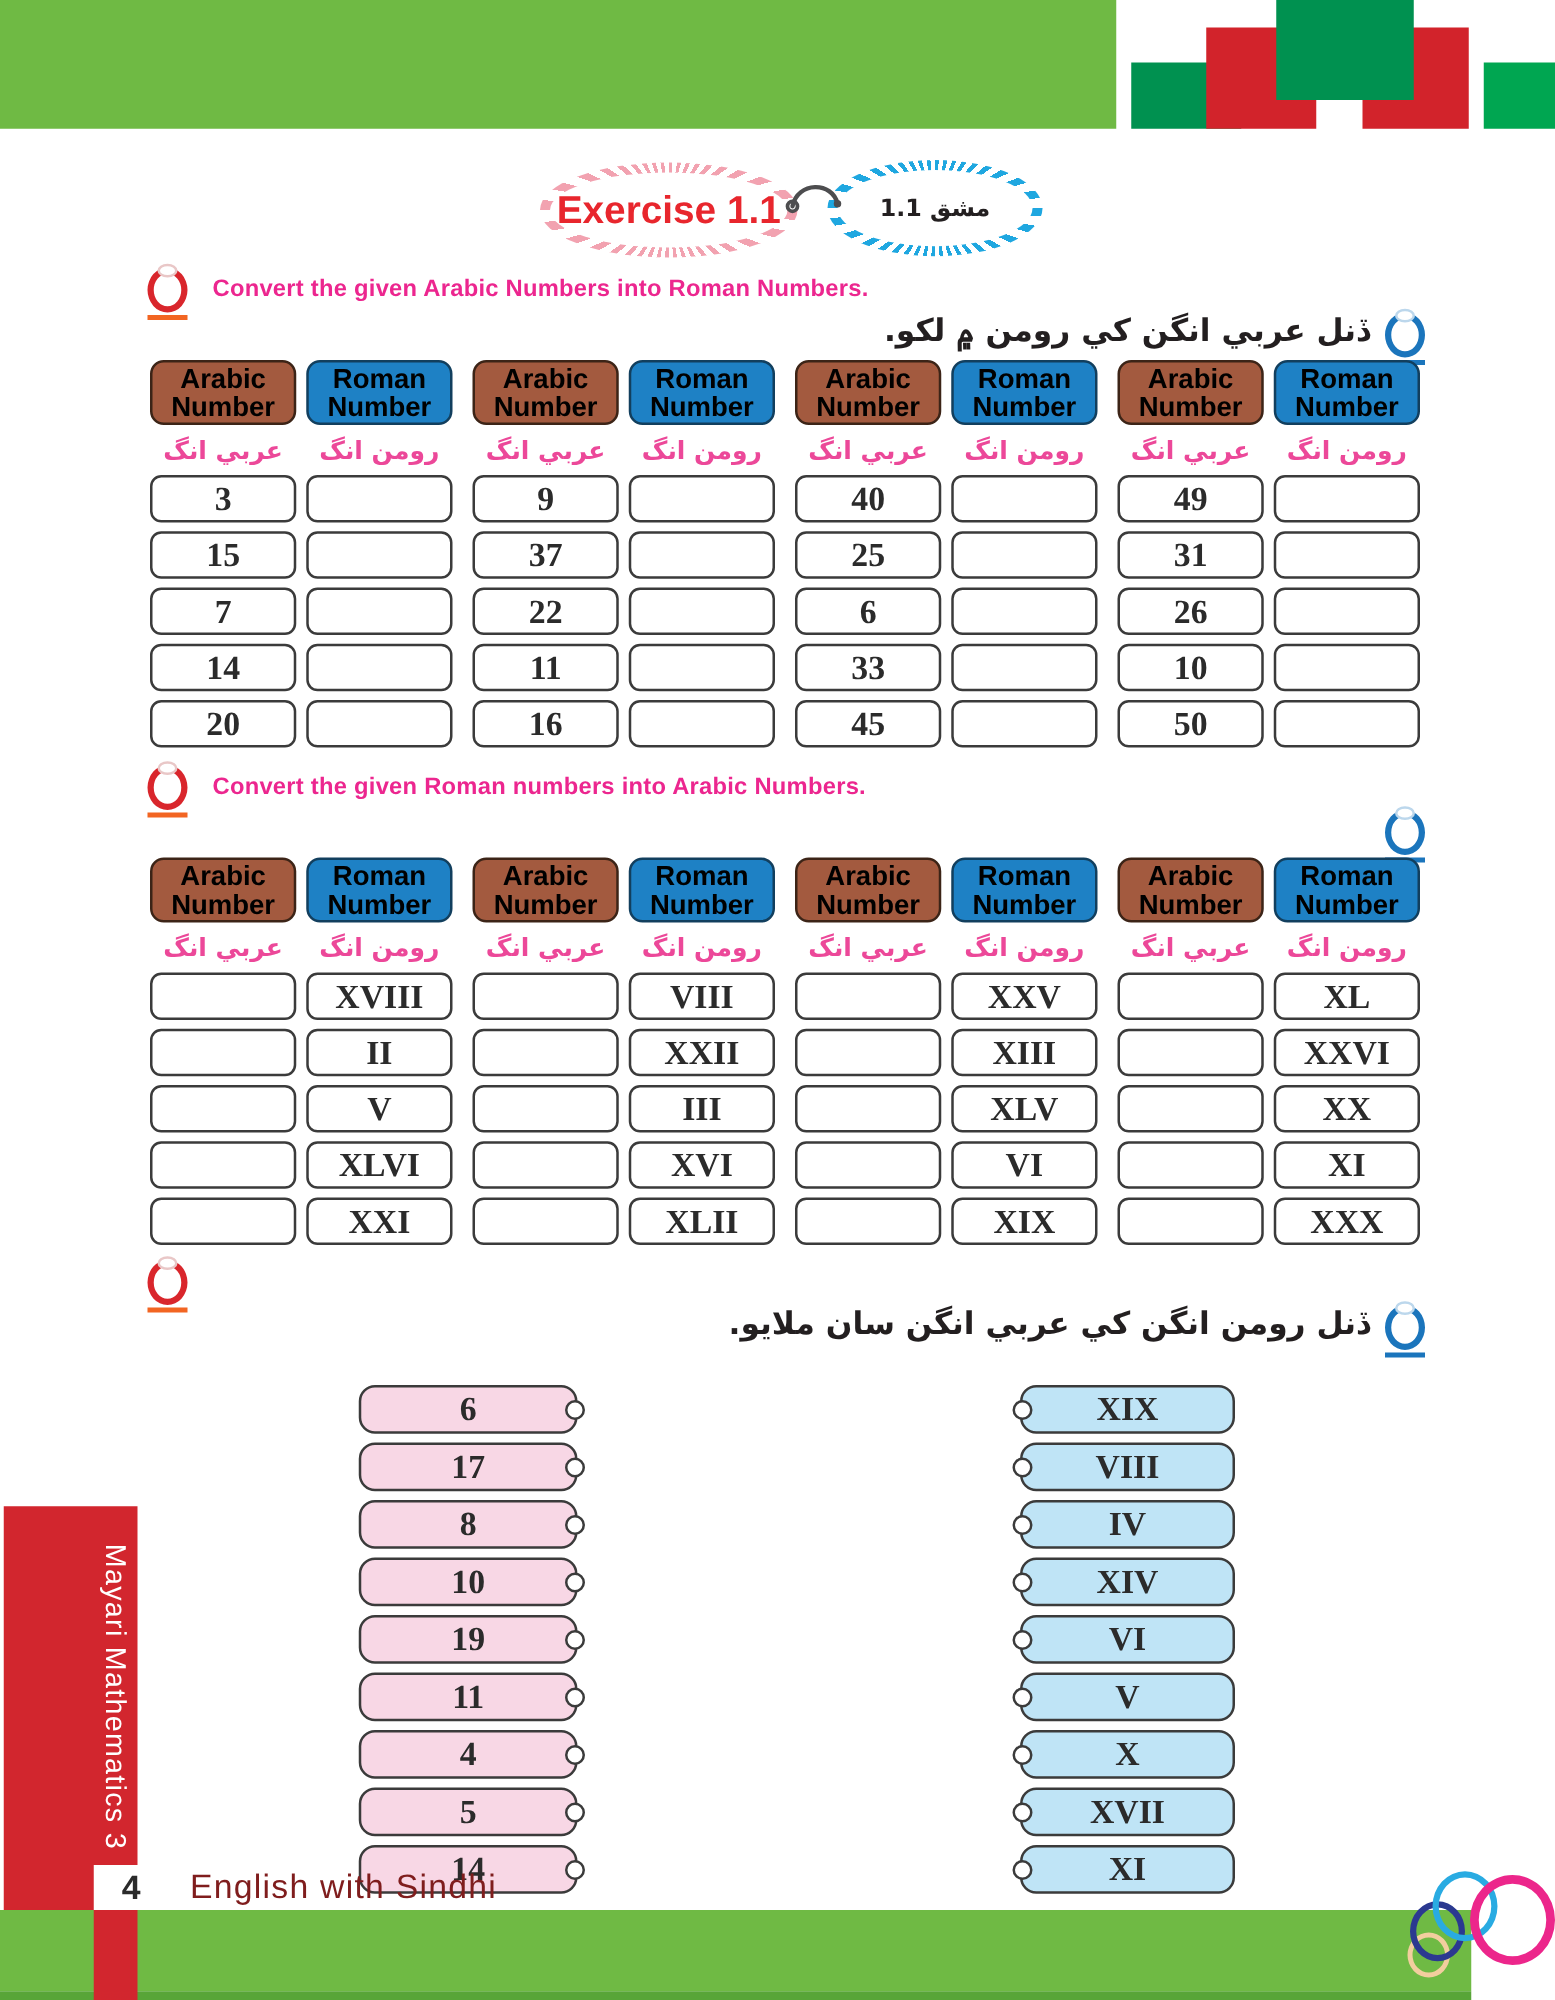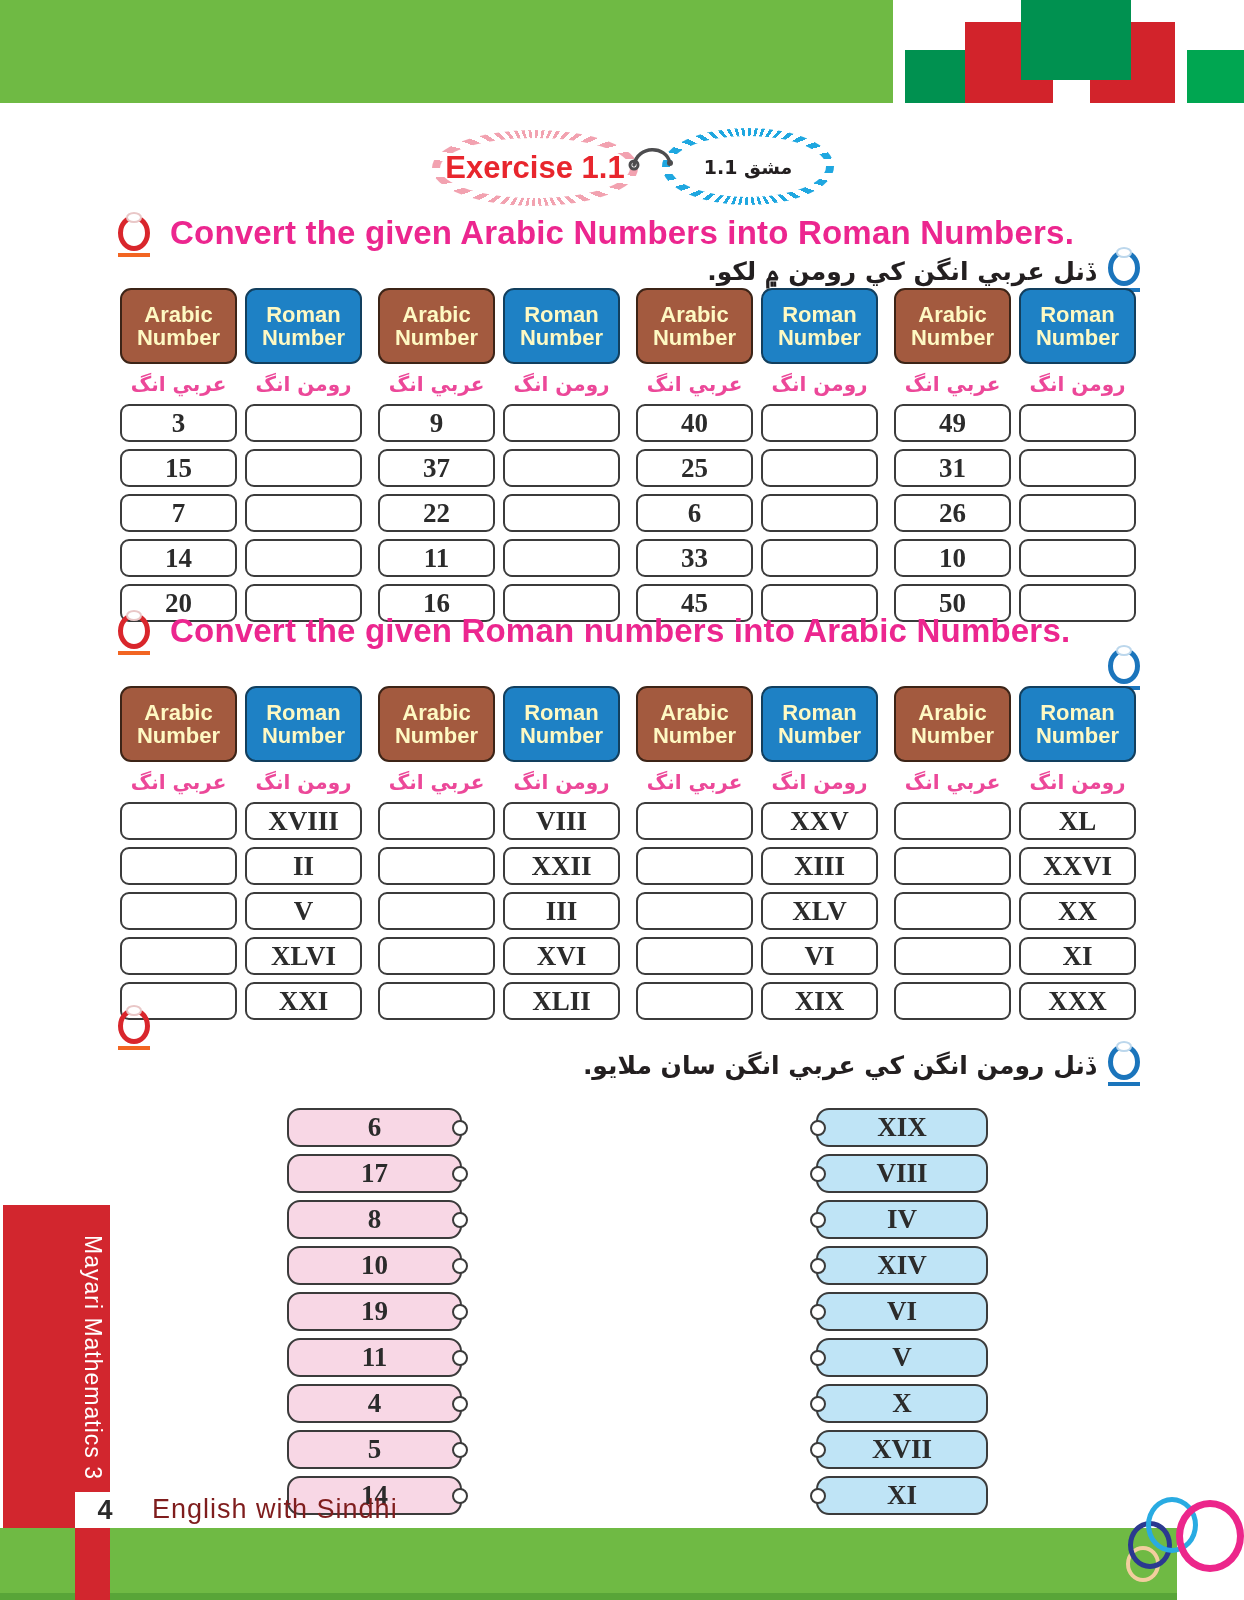--- a/index.html
+++ b/index.html
@@ -34,30 +34,30 @@
   .ring.blue{border:5px solid #1B75BC;}
   .ring::before{content:"";position:absolute;top:-8px;left:50%;transform:translateX(-50%);
      width:12px;height:7px;background:#fff;border:2px solid #e9c7c7;border-radius:50%;}
   .ring.blue::before{border-color:#bcd7ec;}
   .ring::after{content:"";position:absolute;left:-5px;width:32px;height:4px;bottom:-11px;}
   .ring.red::after{background:#F26522;}
   .ring.blue::after{background:#1B75BC;}
 
   
   .sec-head{position:absolute;left:118px;display:flex;align-items:center;gap:20px;}
-  .sec-title{color:#EC268F;font-weight:bold;font-size:33px;letter-spacing:0.2px;}
-  .sec-sd{position:absolute;right:104px;display:flex;align-items:flex-end;gap:12px;}
+  .sec-title{color:#EC268F;font-weight:bold;font-size:19px;letter-spacing:0.2px;}
+  .sec-sd{position:absolute;right:104px;display:flex;align-items:flex-start;gap:12px;}
   .sd-text{font-family:"DejaVu Sans",sans-serif;font-weight:bold;font-size:25px;color:#231F20;}
 
   
   .conv-table{position:absolute;left:120px;width:1016px;display:flex;justify-content:space-between;}
   .group{width:242px;display:grid;grid-template-columns:1fr 1fr;column-gap:8px;row-gap:0;}
   .pill{height:48px;border:2px solid #3c2417;border-radius:11px;display:flex;align-items:center;
-        justify-content:center;text-align:center;color:#fef9c3;font-weight:bold;font-size:22px;
-        line-height:23px;padding:12px 2px;}
+        justify-content:center;text-align:center;color:#000000;font-weight:bold;font-size:22px;
+        line-height:23px;padding:0 2px;}
   .pill.brown{background:#A35A3F;}
   .pill.blue{background:#1E81C5;border-color:#123f5e;}
   .sub{height:40px;display:flex;align-items:center;justify-content:center;
        font-family:"DejaVu Sans",sans-serif;font-weight:bold;font-size:20px;color:#ec4899;}
   .cell{height:34px;margin-bottom:7px;border:2px solid #3b3b3b;border-radius:9px;background:#fff;
         display:flex;align-items:center;justify-content:center;
         font-family:"Liberation Serif",serif;font-weight:bold;font-size:27px;color:#2b2b2b;}
 
   
   .match-col{position:absolute;display:flex;flex-direction:column;gap:7px;}

